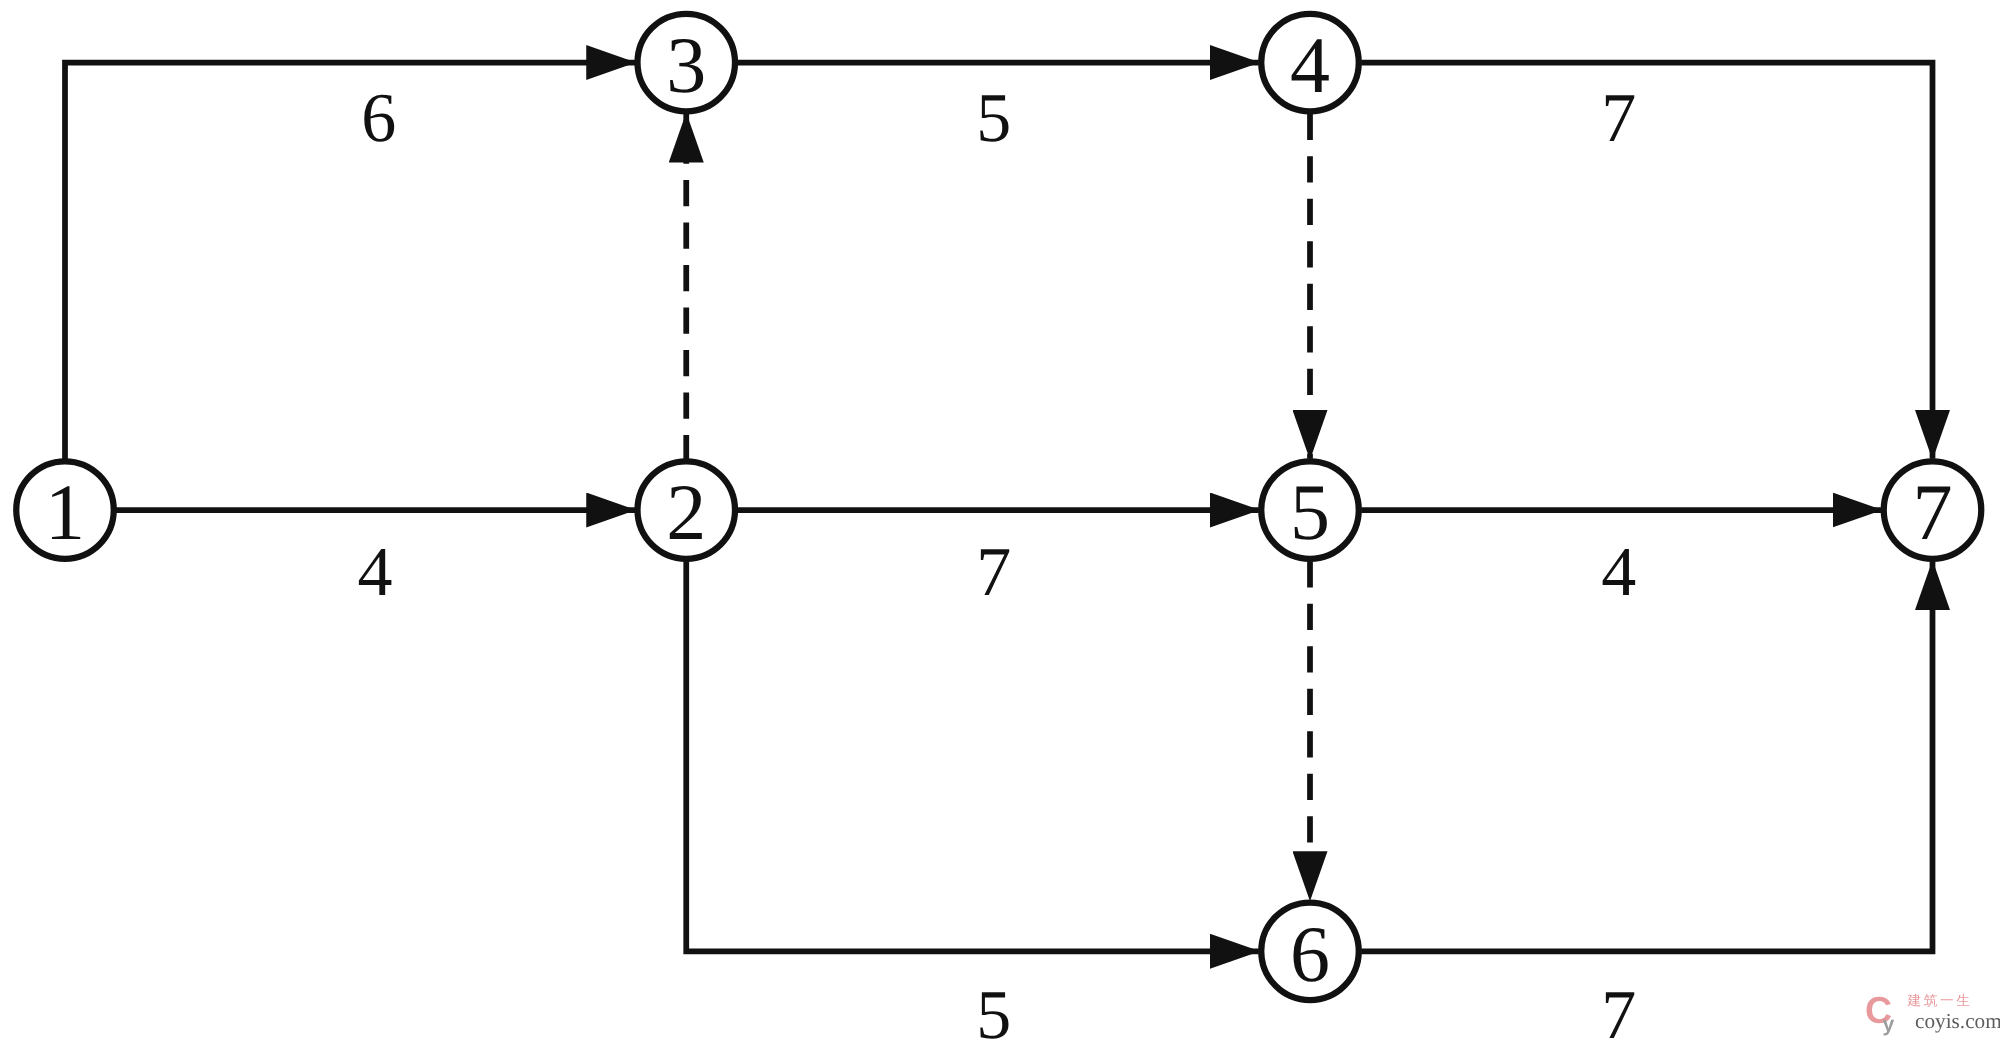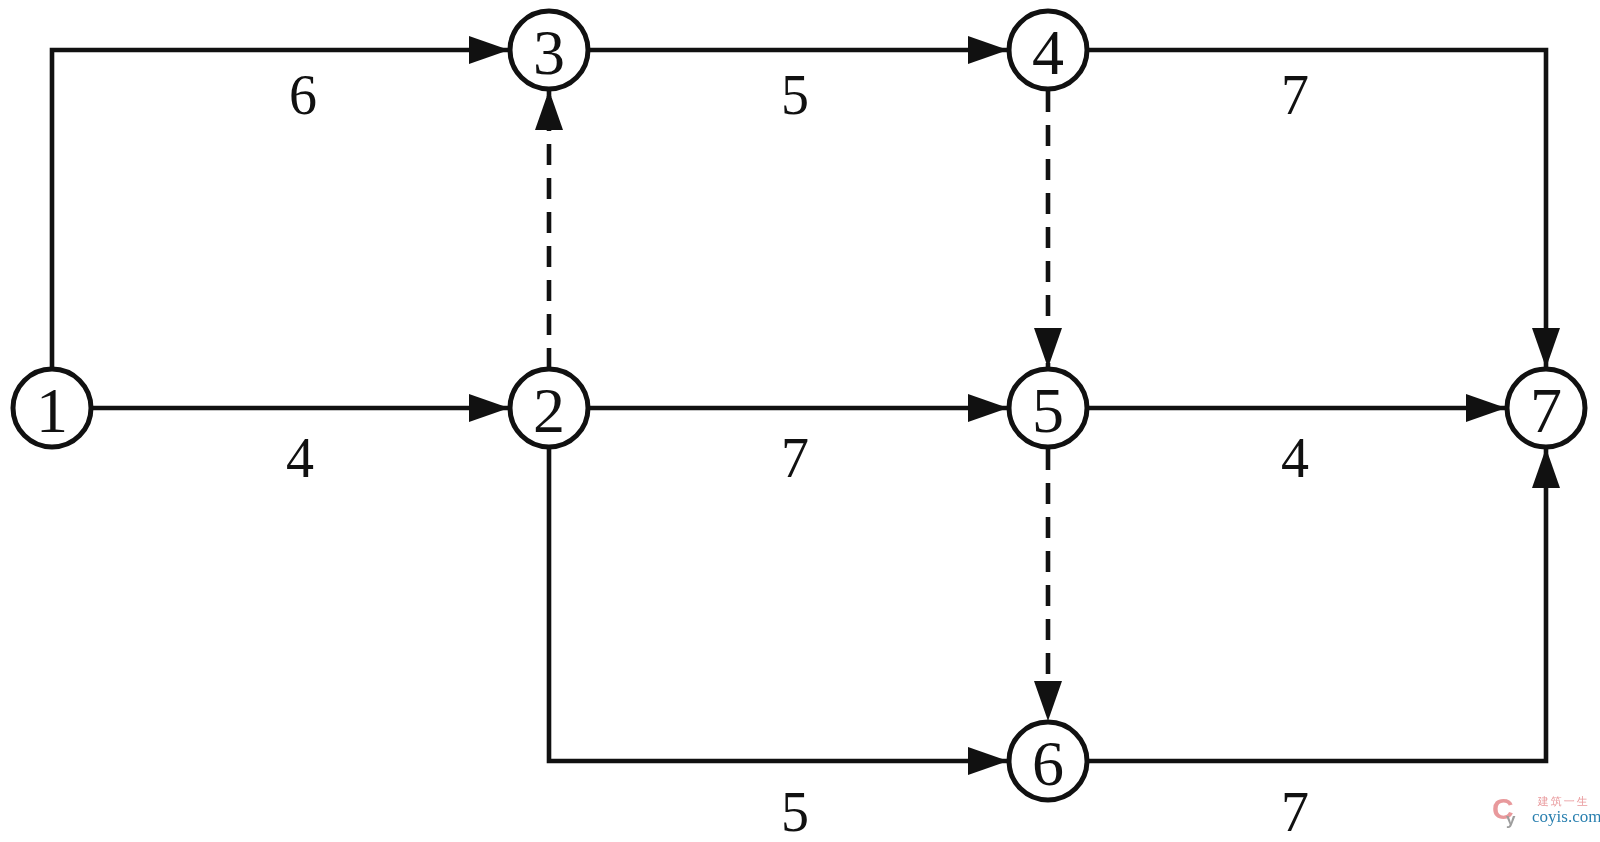--- a/index.html
+++ b/index.html
@@ -108,17 +108,17 @@
       <text x="1048" y="763" text-anchor="middle" dominant-baseline="central" class="node-label">6</text>
       <circle cx="1546" cy="408" r="39" fill="#ffffff" stroke="#111111" stroke-width="5"></circle>
       <text x="1546" y="410" text-anchor="middle" dominant-baseline="central" class="node-label">7</text>
     </svg>
   <div class="watermark">
     <div class="wm-logo">
       <span class="wm-c" style="color: rgb(229, 136, 139);">C</span>
       <span class="wm-y" style="color: rgb(140, 140, 140);">y</span>
     </div>
     <div class="wm-text">
-      <div class="wm-line1" style="color: rgb(229, 136, 139); text-align: center;">建筑一生</div>
-      <div class="wm-line2" style="color: #0369a1;">coyis.com</div>
+      <div class="wm-line1" style="color: rgb(229, 136, 139);">建筑一生</div>
+      <div class="wm-line2" style="color: #404040;">coyis.com</div>
     </div>
   </div>
 </div>
 
 </body></html>

